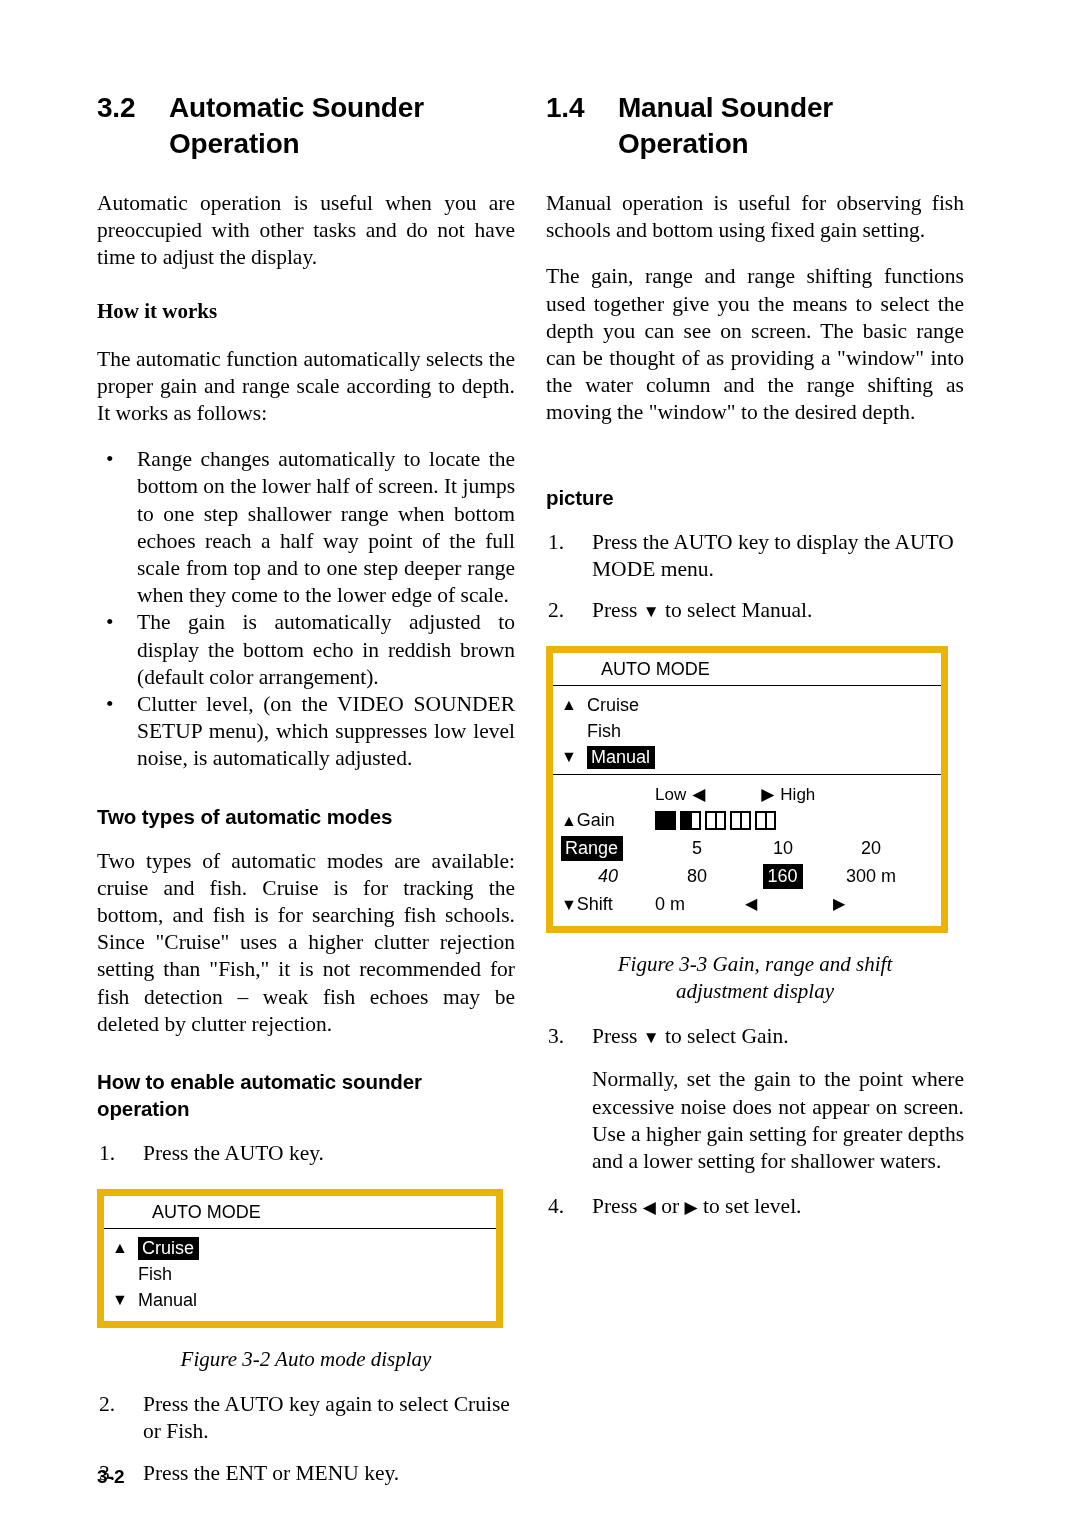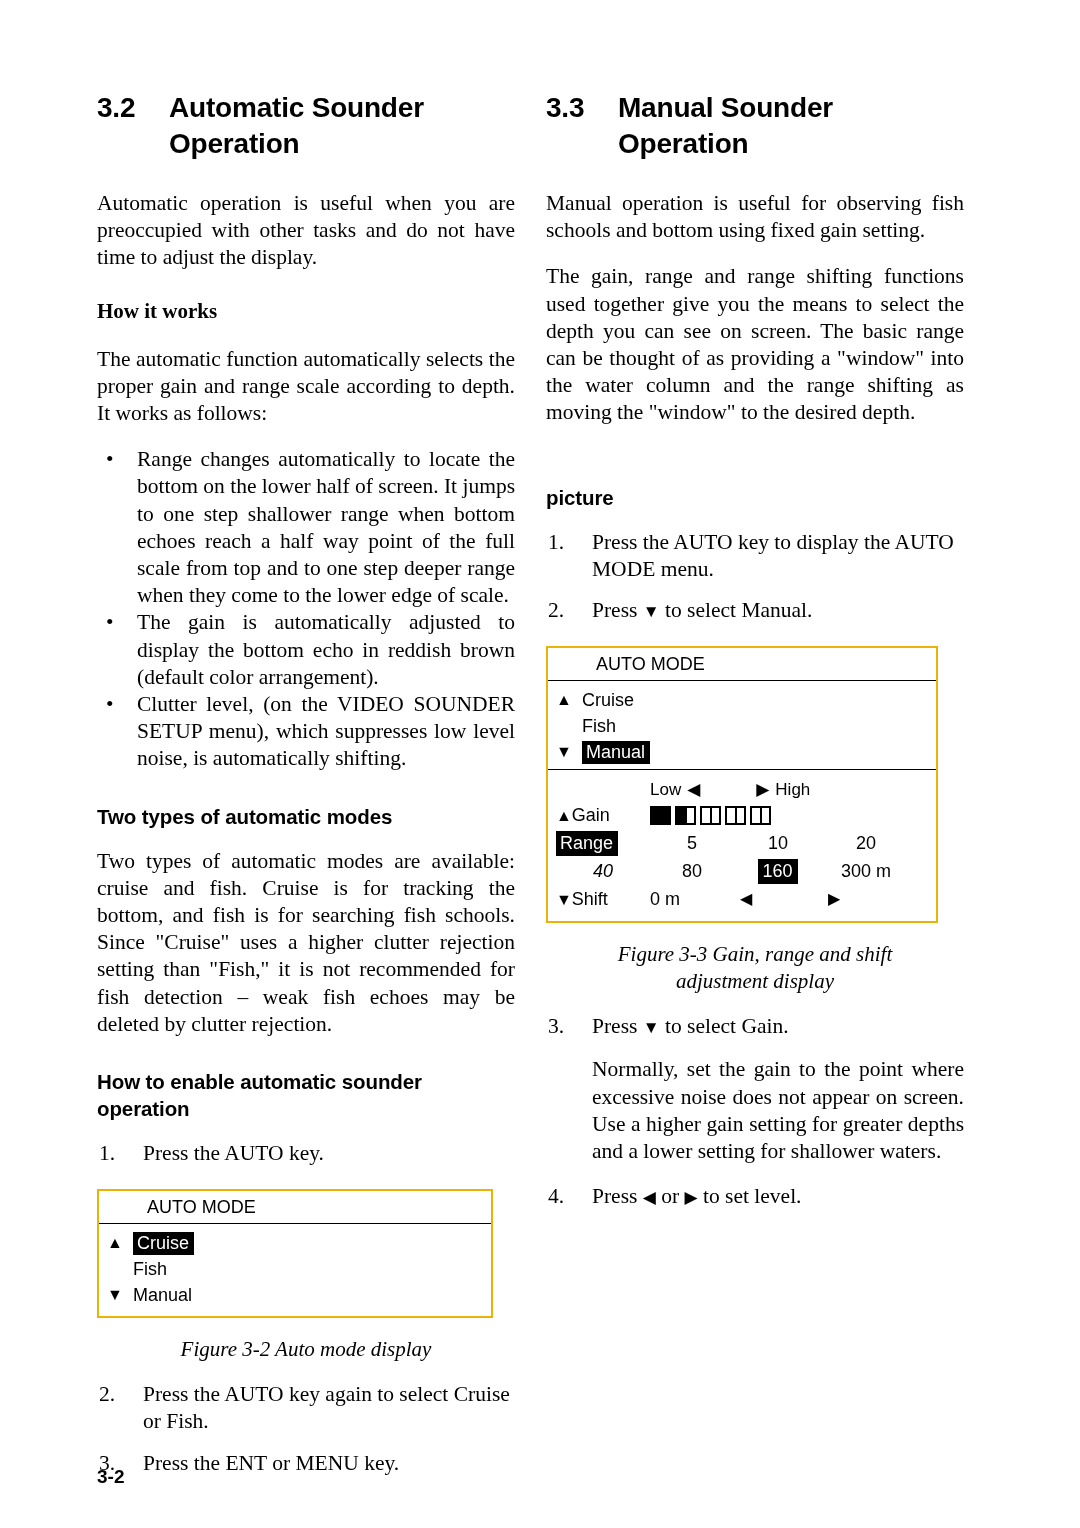--- a/index.html
+++ b/index.html
@@ -125,21 +125,21 @@
     font-size: 17px;
     line-height: 1;
     vertical-align: 0.5px;
   }
 
   
   .fig {
     margin: 22px 0 0 0;
   }
   .lcd {
-    border: 2px solid #eab308;
+    border: 7px solid #eab308;
     background: #fff;
     font-family: "Liberation Sans", sans-serif;
     font-size: 17.5px;
     line-height: 1;
     color: #000;
   }
   .lcd-title {
     padding: 7px 0 7px 48px;
     font-size: 18px;
     border-bottom: 1.5px solid #000;
@@ -269,21 +269,21 @@
 
     <p class="body">Automatic operation is useful when you are preoccupied with other tasks and do not have time to adjust the display.</p>
 
     <h2 class="sub-head">How it works</h2>
 
     <p class="body">The automatic function automatically selects the proper gain and range scale according to depth. It works as follows:</p>
 
     <ul class="bullets">
       <li><span class="bul">•</span><span>Range changes automatically to locate the bottom on the lower half of screen. It jumps to one step shallower range when bottom echoes reach a half way point of the full scale from top and to one step deeper range when they come to the lower edge of scale.</span></li>
       <li><span class="bul">•</span><span>The gain is automatically adjusted to display the bottom echo in reddish brown (default color arrangement).</span></li>
-      <li><span class="bul">•</span><span>Clutter level, (on the VIDEO SOUNDER SETUP menu), which suppresses low level noise, is automatically shifting.</span></li>
+      <li><span class="bul">•</span><span>Clutter level, (on the VIDEO SOUNDER SETUP menu), which suppresses low level noise, is automatically adjusted.</span></li>
     </ul>
 
     <h2 class="sub-head-sans">Two types of automatic modes</h2>
 
     <p class="body">Two types of automatic modes are available: cruise and fish. Cruise is for tracking the bottom, and fish is for searching fish schools. Since "Cruise" uses a higher clutter rejection setting than "Fish," it is not recommended for fish detection – weak fish echoes may be deleted by clutter rejection.</p>
 
     <h2 class="sub-head-sans">
       <span>How to enable automatic sounder</span><br>
       <span>operation</span>
     </h2>
@@ -324,21 +324,21 @@
       <li>
         <span class="num">3.</span>
         <span>Press the ENT or MENU key.</span>
       </li>
     </ol>
   </div>
 
   <div class="col col-right">
 
     <h1 class="sec-head">
-      <span class="sec-num">3.3</span>
+      <span class="sec-num">1.4</span>
       <span class="sec-title">
         <span>Manual Sounder</span><br>
         <span>Operation</span>
       </span>
     </h1>
 
     <p class="body">Manual operation is useful for observing fish schools and bottom using fixed gain setting.</p>
 
     <p class="body">The gain, range and range shifting functions used together give you the means to select the depth you can see on screen. The basic range can be thought of as providing a "window" into the water column and the range shifting as moving the "window" to the desired depth.</p>
 

